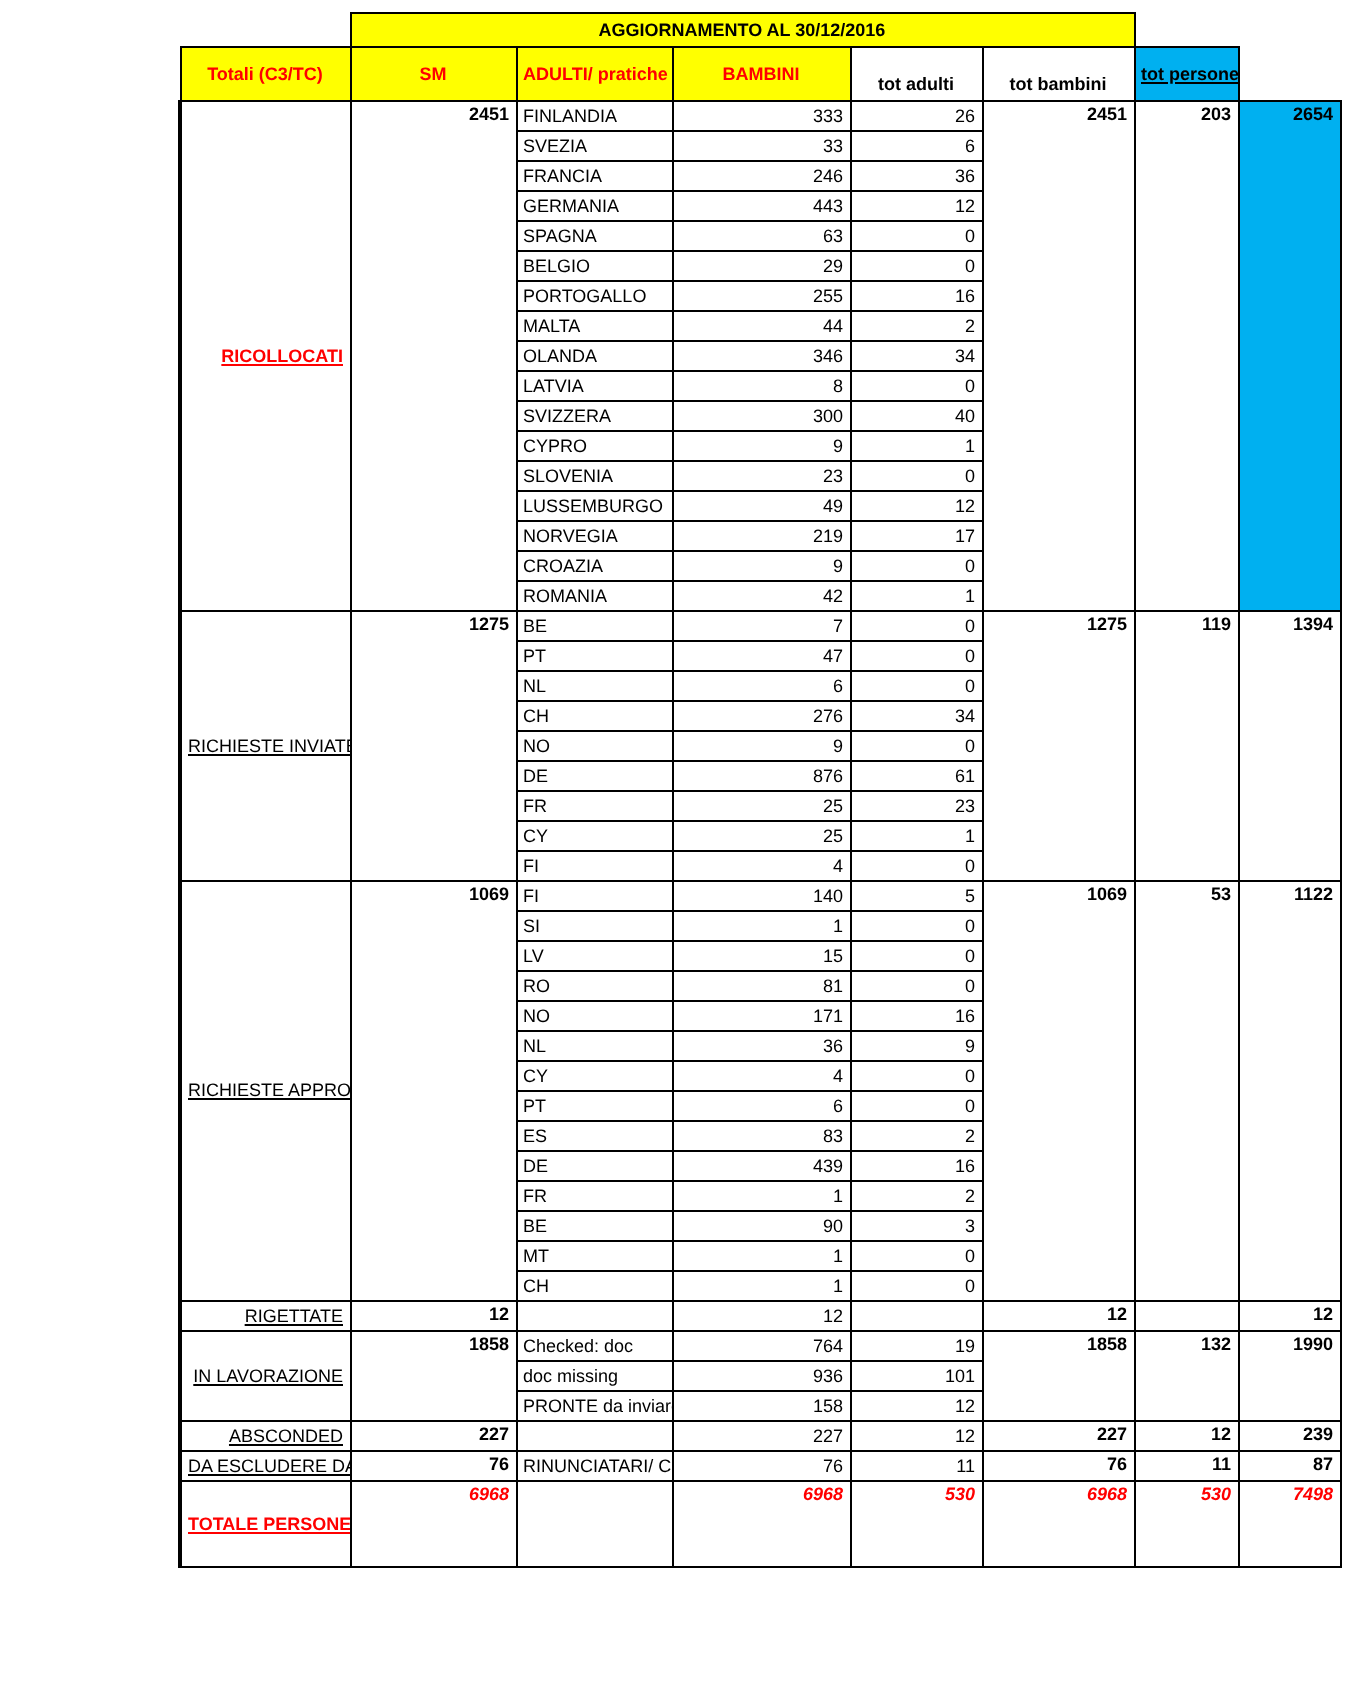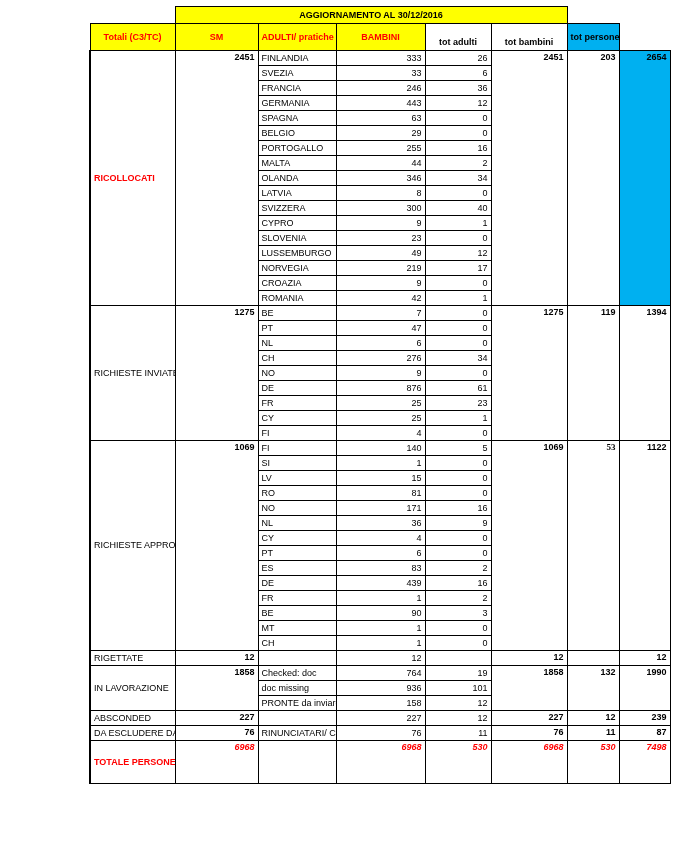--- a/index.html
+++ b/index.html
@@ -70,25 +70,26 @@
   .hdr-cyan {
     font-weight: bold;
     color: #000000;
     text-align: center;
     background: #00b0f0;
     font-size: 9px;
     line-height: 11px;
     white-space: normal;
   }
   .cat {
-    text-align: left;
+    text-align: right;
     vertical-align: middle;
     font-size: 9px;
     line-height: 12px;
     white-space: normal;
+    text-decoration: underline;
   }
   .cat-red {
     color: #ff0000;
     font-weight: bold;
     font-size: 10px;
   }
 </style>
 </head>
 <body>
 
@@ -114,21 +115,21 @@
           <td class="noborder"></td>
         </tr>
         <tr>
           <td class="noborder" style="height:26px;"></td>
           <td class="hdr" style="height:26px;">Totali (C3/TC)</td>
           <td class="hdr">SM</td>
           <td class="hdr">ADULTI/ pratiche</td>
           <td class="hdr">BAMBINI</td>
           <td class="hdr-plain" style="vertical-align:bottom;padding-bottom:1px;">tot adulti</td>
           <td class="hdr-plain" style="vertical-align:bottom;padding-bottom:1px;">tot bambini</td>
-          <td class="hdr-cyan" style="text-align:right;">tot persone</td>
+          <td class="hdr-cyan" style="text-align:right;text-decoration:underline;">tot persone</td>
           <td class="noborder"></td>
         </tr>
         <tr>
           <td class="noborder"></td>
           <td class="cat cat-red" rowspan="17" style="border-left:2px solid #000;">RICOLLOCATI</td>
           <td class="c-right b" rowspan="17" style="vertical-align:top;">2451</td>
           <td class="c-left">FINLANDIA</td>
           <td class="c-right">333</td>
           <td class="c-right">26</td>
           <td class="c-right b" rowspan="17" style="vertical-align:top;">2451</td>
@@ -317,21 +318,21 @@
           <td class="noborder"></td>
         </tr>
         <tr>
           <td class="noborder"></td>
           <td class="cat " rowspan="14" style="border-left:2px solid #000;">RICHIESTE APPROVATE in attesa di TRANSFER</td>
           <td class="c-right b" rowspan="14" style="vertical-align:top;">1069</td>
           <td class="c-left">FI</td>
           <td class="c-right">140</td>
           <td class="c-right">5</td>
           <td class="c-right b" rowspan="14" style="vertical-align:top;">1069</td>
-          <td class="c-right b" rowspan="14" style="vertical-align:top;font-family:Liberation Serif, serif;">53</td>
+          <td class="c-right b" rowspan="14" style="vertical-align:top;">53</td>
           <td class="c-right b" rowspan="14" style="vertical-align:top;">1122</td>
           <td class="noborder"></td>
         </tr>
         <tr>
           <td class="noborder"></td>
           <td class="c-left">SI</td>
           <td class="c-right">1</td>
           <td class="c-right">0</td>
           <td class="noborder"></td>
         </tr>

